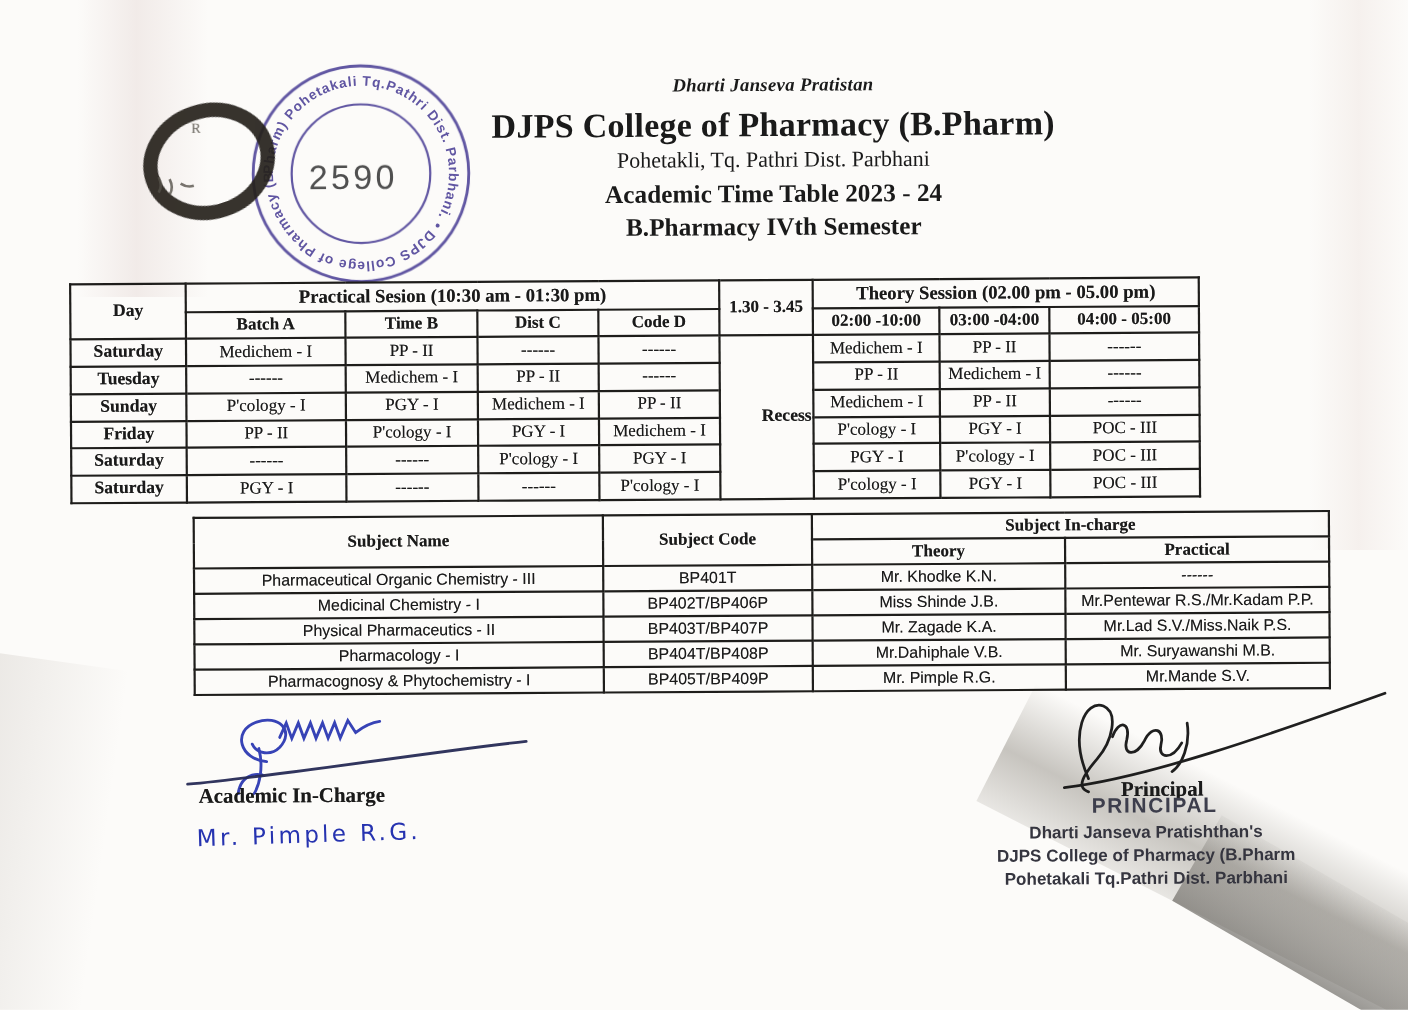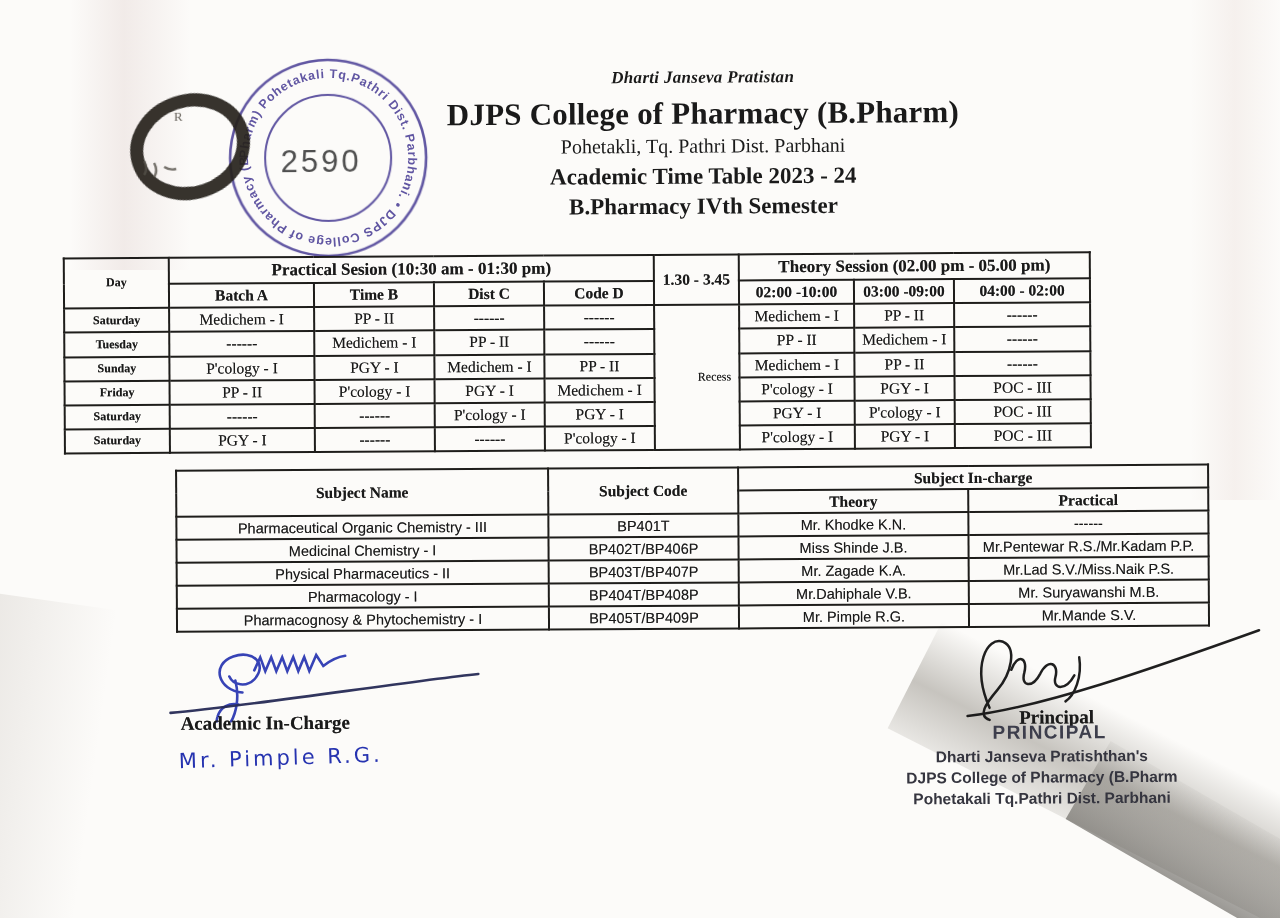--- a/index.html
+++ b/index.html
@@ -36,22 +36,22 @@
 
   
   table{border-collapse:collapse;table-layout:fixed;}
   .tt{position:absolute;left:64px;top:254px;width:1026px;
       font-family:"Liberation Serif",serif;}
   .tt th,.tt td{border:2px solid #1e1d1b;text-align:center;padding:1px 2px;
       font-size:15.5px;line-height:1.3;overflow:hidden;white-space:nowrap;
       text-shadow:0 0 .5px rgba(25,25,25,.6);}
   .tt th{font-weight:bold;}
   .tt .session-hdr{font-size:17px;}
-  .tt .day-col{font-weight:bold;font-size:12px;}
-  .tt td.recess{font-weight:normal;font-size:12px;padding-left:37px;}
+  .tt .day-col{font-weight:bold;font-size:16px;}
+  .tt td.recess{font-weight:bold;font-size:16px;padding-left:37px;}
   .tt tr{height:24px;}
 
   .st{position:absolute;left:175px;top:467px;width:1032px;}
   .st th{border:2px solid #1e1d1b;font-family:"Liberation Serif",serif;
       font-weight:bold;font-size:15.5px;text-align:center;padding:1px 2px;
       text-shadow:0 0 .5px rgba(25,25,25,.6);}
   .st td{border:2px solid #1e1d1b;font-family:"Liberation Sans",sans-serif;
       font-size:14.5px;text-align:center;padding:1px 2px;white-space:nowrap;overflow:hidden;
       text-shadow:0 0 .4px rgba(25,25,25,.55);}
   .st tr{height:23px;}
@@ -134,22 +134,22 @@
       <th colspan="4" class="session-hdr">Practical Sesion (10:30 am - 01:30 pm)</th>
       <th rowspan="2">1.30 - 3.45</th>
       <th colspan="3" class="session-hdr">Theory Session (02.00 pm - 05.00 pm)</th>
     </tr>
     <tr>
       <th>Batch A</th>
       <th>Time B</th>
       <th>Dist C</th>
       <th>Code D</th>
       <th>02:00 -10:00</th>
-      <th>03:00 -09:00</th>
-      <th>04:00 - 02:00</th>
+      <th>03:00 -04:00</th>
+      <th>04:00 - 05:00</th>
     </tr>
     <tr>
       <td class="day-col">Saturday</td>
       <td>Medichem - I</td>
       <td>PP - II</td>
       <td>------</td>
       <td>------</td>
       <td rowspan="6" class="recess">Recess</td>
       <td>Medichem - I</td>
       <td>PP - II</td>

